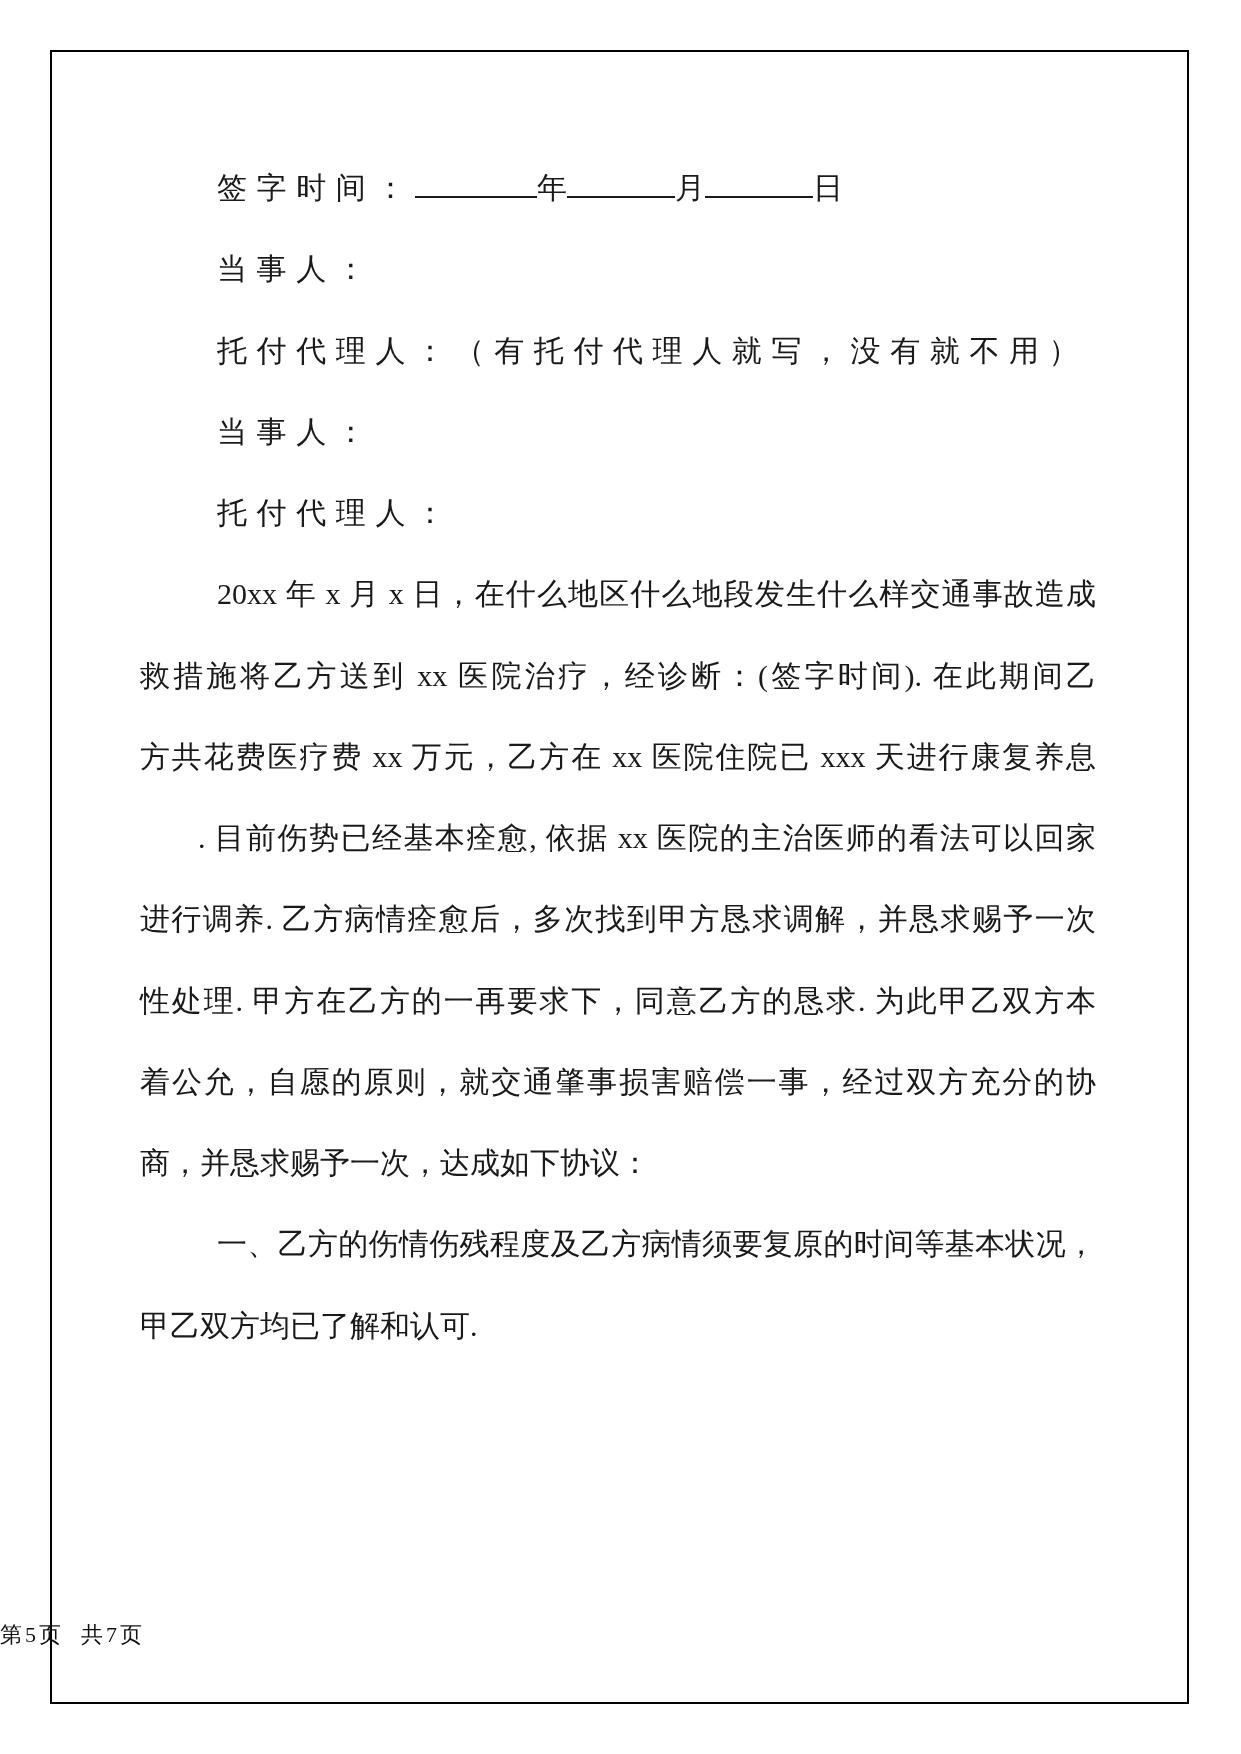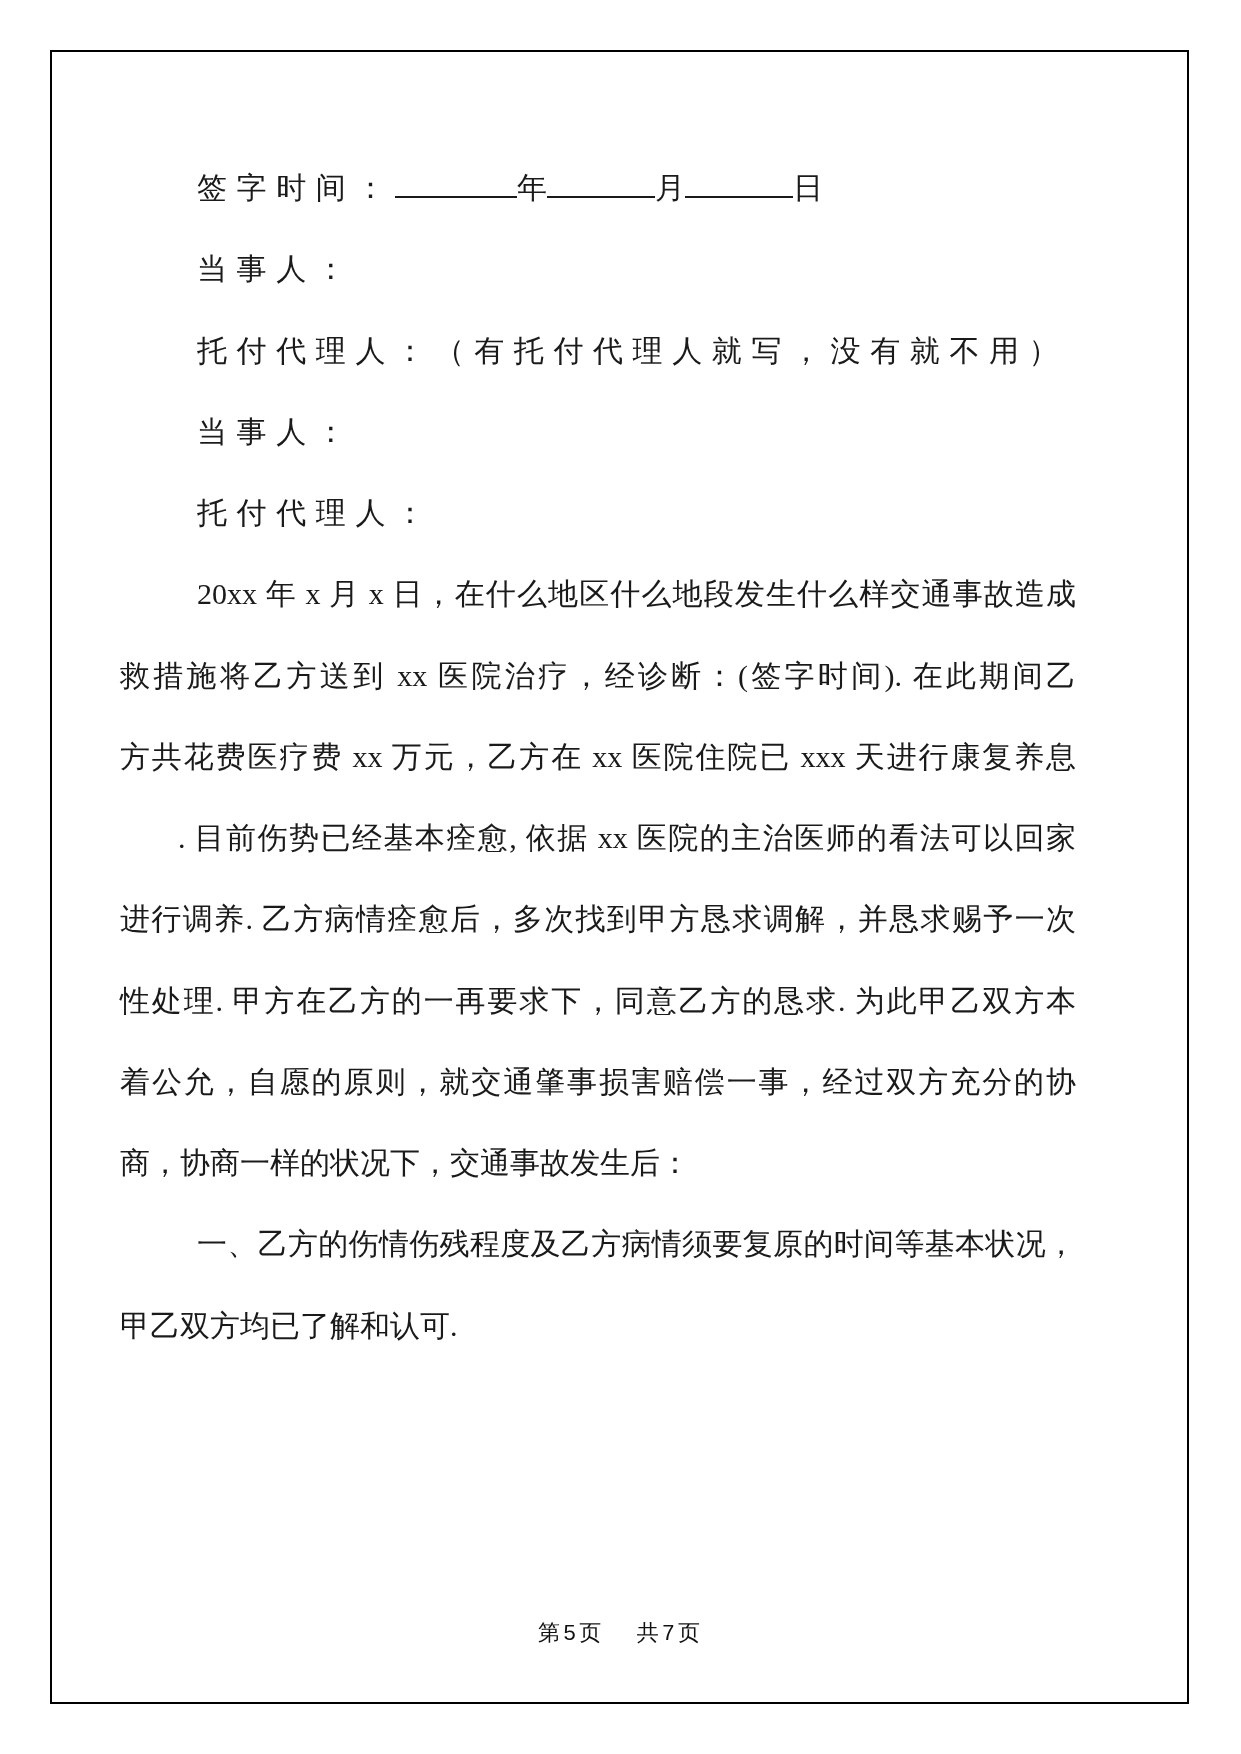--- a/index.html
+++ b/index.html
@@ -19,21 +19,21 @@
     position: absolute;
     left: 50px;
     top: 50px;
     width: 1139px;
     height: 1654px;
     border: 2px solid #000000;
     box-sizing: border-box;
   }
   .doc-body {
     position: absolute;
-    left: 120px;
+    left: 140px;
     top: 147px;
     width: 956px;
   }
   .line {
     font-size: 30px;
     line-height: 81.25px;
     height: 81.25px;
     white-space: pre-wrap;
     font-weight: 400;
   }
@@ -51,27 +51,26 @@
     height: 0.95em;
     border-bottom: 2px solid #1a1a1a;
     vertical-align: baseline;
   }
   .blank.first { width: 122px; }
   .footer {
     position: absolute;
     left: 0;
     top: 1620px;
     width: 1241px;
-    text-align: center;
+    text-align: left;
     font-size: 22px;
     line-height: 30px;
     letter-spacing: 3px;
     white-space: pre;
     color: #111111;
-    font-family: Liberation Mono, monospace;
   }
 </style>
 </head>
 <body>
 
 <div class="page-frame"></div>
 
 <div class="doc-body">
 
   <div class="line ind"><span class="sp">签字时间：</span><span class="blank first"></span><span>年</span><span class="blank"></span><span>月</span><span class="blank"></span><span>日</span></div>
@@ -85,20 +84,20 @@
 
   <div class="line sp ind">托付代理人：</div>
 
   <div class="line ind just">20xx 年 x 月 x 日，在什么地区什么地段发生什么样交通事故造成</div>
   <div class="line just">救措施将乙方送到 xx 医院治疗，经诊断：(签字时间). 在此期间乙</div>
   <div class="line just">方共花费医疗费 xx 万元，乙方在 xx 医院住院已 xxx 天进行康复养息</div>
   <div class="line ind-sm just">. 目前伤势已经基本痊愈, 依据 xx 医院的主治医师的看法可以回家</div>
   <div class="line just">进行调养. 乙方病情痊愈后，多次找到甲方恳求调解，并恳求赐予一次</div>
   <div class="line just">性处理. 甲方在乙方的一再要求下，同意乙方的恳求. 为此甲乙双方本</div>
   <div class="line just">着公允，自愿的原则，就交通肇事损害赔偿一事，经过双方充分的协</div>
-  <div class="line">商，协商一样的状况下，交通事故发生后：</div>
+  <div class="line">商，并恳求赐予一次，达成如下协议：</div>
 
   <div class="line ind just">一、乙方的伤情伤残程度及乙方病情须要复原的时间等基本状况，</div>
   <div class="line">甲乙双方均已了解和认可.</div>
 
 </div>
 
 <div class="footer">第5页  共7页</div>
 
 </body></html>

